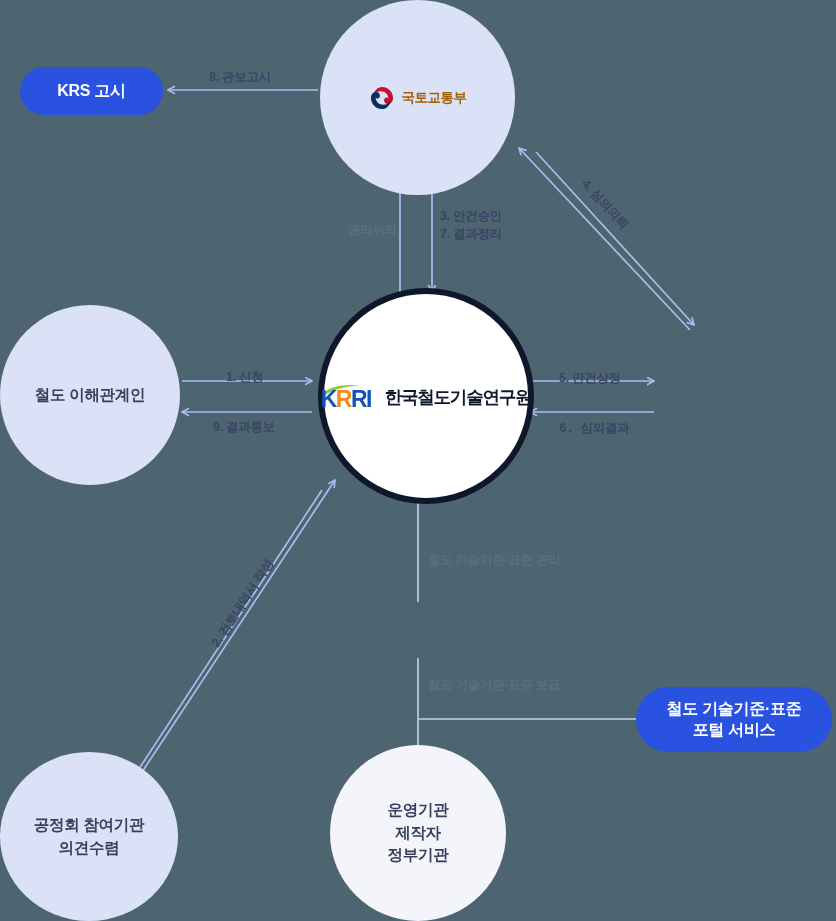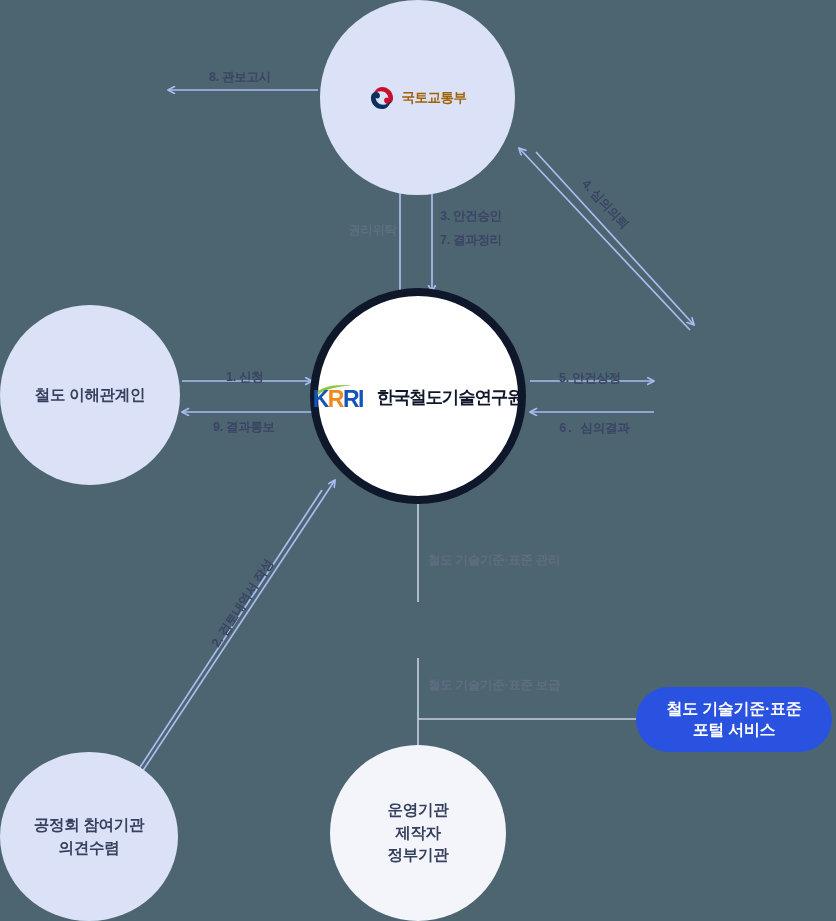--- a/index.html
+++ b/index.html
@@ -37,21 +37,22 @@
     font-weight: bold;
     font-size: 15.5px;
     line-height: 1.45;
     letter-spacing: -0.3px;
   }
   .circle.pale {
     background: #f3f5fb;
   }
   .circle.center {
     background: #ffffff;
-    border: 8px solid #0f172a;
+    border: 6px solid #0f172a;
+    margin-left: 8px;
   }
   .pill {
     border-radius: 999px;
     background: #2a52e0;
     color: #ffffff;
     font-weight: bold;
     letter-spacing: -0.3px;
   }
   .pill .title {
     font-size: 16px;
@@ -160,20 +161,23 @@
 
     <line x1="142" y1="772" x2="335" y2="480" stroke="#a9bdf0" stroke-width="1.7" marker-end="url(#ah)"></line>
     <line x1="322" y1="490" x2="133" y2="778" stroke="#a9bdf0" stroke-width="1.7" marker-end="url(#ah)"></line>
 
     <line x1="418" y1="492" x2="418" y2="602" stroke="#c7d2e6" stroke-width="1.6"></line>
     <line x1="418" y1="658" x2="418" y2="775" stroke="#c7d2e6" stroke-width="1.6"></line>
 
     <line x1="418" y1="719" x2="638" y2="719" stroke="#c7d2e6" stroke-width="1.6"></line>
   </svg>
 
+  <div class="node pill" style="left:20px; top:67px; width:143px; height:48px;">
+    <span class="title">KRS 고시</span>
+  </div>
 
   <div class="node circle" style="left:320px; top:0px; width:195px; height:195px;">
     <div class="molit">
       <svg class="taegeuk" viewBox="0 0 40 40">
         <path d="M20,3 C29.4,3 37,10.6 37,20 C37,25.5 33.8,29.3 29.3,29.3 C25.6,29.3 23.2,26.8 23.2,23.6 C23.2,20.8 25.1,19.2 27.2,19.2 C28.3,19.2 29.2,19.6 29.8,20.2 C29.2,13.8 24.6,9.6 18.5,9.6 C13.1,9.6 8.6,12.6 6.2,17.1 C7.4,9.1 13,3 20,3 Z" fill="#c8102e"></path>
         <path d="M20,37 C10.6,37 3,29.4 3,20 C3,14.5 6.2,10.7 10.7,10.7 C14.4,10.7 16.8,13.2 16.8,16.4 C16.8,19.2 14.9,20.8 12.8,20.8 C11.7,20.8 10.8,20.4 10.2,19.8 C10.8,26.2 15.4,30.4 21.5,30.4 C26.9,30.4 31.4,27.4 33.8,22.9 C32.6,30.9 27,37 20,37 Z" fill="#0d2f5e"></path>
       </svg>
       <span class="mlabel">국토교통부</span>
     </div>
   </div>
@@ -211,21 +215,21 @@
     <span>제작자</span>
     <span>정부기관</span>
   </div>
 
   <div class="elabel" style="left:209px; top:69px;">8. 관보고시</div>
 
   <div class="elabel faded" style="left:348px; top:222px;">권리위탁</div>
 
   <div class="elabel" style="left:440px; top:208px;">3. 안건승인</div>
 
-  <div class="elabel" style="left:440px; top:232px;">7. 결과정리</div>
+  <div class="elabel" style="left:440px; top:226px;">7. 결과정리</div>
 
   <div class="elabel" style="left:574px; top:196px; transform: rotate(47deg);">4. 심의의뢰</div>
 
   <div class="elabel" style="left:226px; top:369px;">1. 신청</div>
 
   <div class="elabel" style="left:213px; top:419px;">9. 결과통보</div>
 
   <div class="elabel" style="left:559px; top:370px;">5. 안건상정</div>
 
   <div class="elabel" style="left:559px; top:420px;font-family:Liberation Mono, monospace;">6. 심의결과</div>

